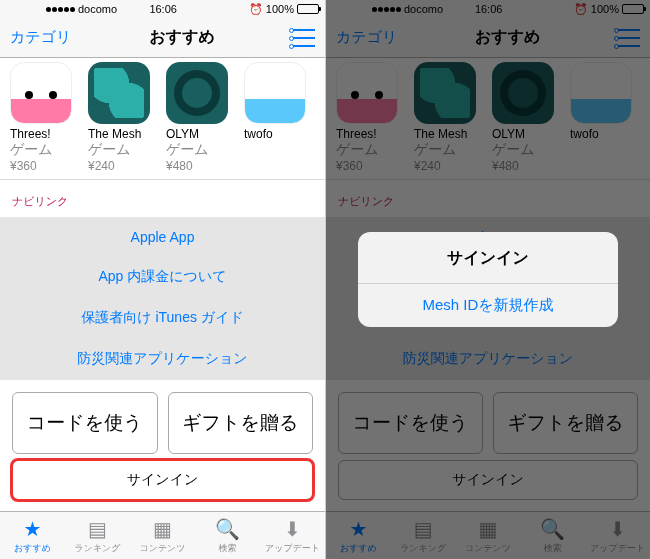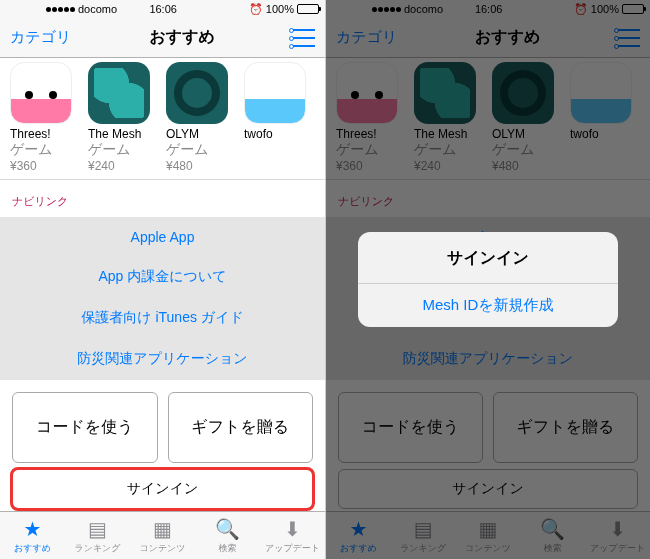--- a/index.html
+++ b/index.html
@@ -40,21 +40,21 @@
 .icon-mesh::before { content: ""; position: absolute; inset: 6px; background: radial-gradient(circle at 30% 30%, #2bafa8 40%, transparent 41%), radial-gradient(circle at 70% 70%, #2bafa8 40%, transparent 41%); }
 .icon-olym { background: #1a5f5f; position: relative; }
 .icon-olym::before { content: ""; position: absolute; inset: 8px; border: 8px solid #0b3838; border-radius: 50%; }
 .icon-twofc { background: linear-gradient(#fff 60%, #5ac8fa 60%); border: 1px solid #eee; }
 
 .section-title { font-size: 11px; color: #be185d; padding: 14px 12px 8px; }
 .link-list .link { text-align: center; padding: 11px 0; color: #007aff; font-size: 14px; border-bottom: 1px solid #e5e5e5; background: #e5e5e5; }
 .link-list { border-top: 1px solid #e5e5e5; }
 
 .btn-row { display: flex; gap: 10px; padding: 12px 12px 6px; background: #fff; }
-.btn { flex: 1; border: 1px solid #aaa; border-radius: 6px; padding: 24px 0; text-align: center; font-size: 16px; background: #fff; }
+.btn { flex: 1; border: 1px solid #aaa; border-radius: 6px; padding: 17px 0; text-align: center; font-size: 19px; background: #fff; }
 .btn-full { margin: 0 12px 10px; border: 1px solid #aaa; border-radius: 6px; padding: 10px 0; text-align: center; font-size: 14px; background: #fff; }
 .highlight-red { outline: 3px solid #e33; outline-offset: -1px; }
 
 .terms { text-align: right; font-size: 10px; color: #888; padding: 4px 14px 8px; background: #fff; text-decoration: underline; }
 
 .tab-bar { height: 48px; background: #f7f7f7; border-top: 1px solid #b2b2b2; display: flex; }
 .tab { flex: 1; display: flex; flex-direction: column; align-items: center; justify-content: center; font-size: 9px; color: #8e8e93; gap: 1px; }
 .tab.active { color: #007aff; }
 .tab-icon { width: 24px; height: 24px; display: flex; align-items: center; justify-content: center; font-size: 20px; }
 

